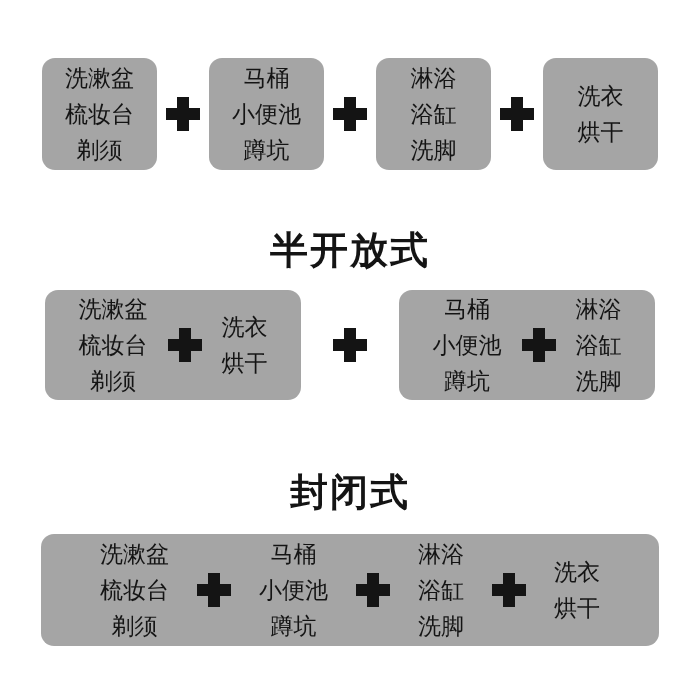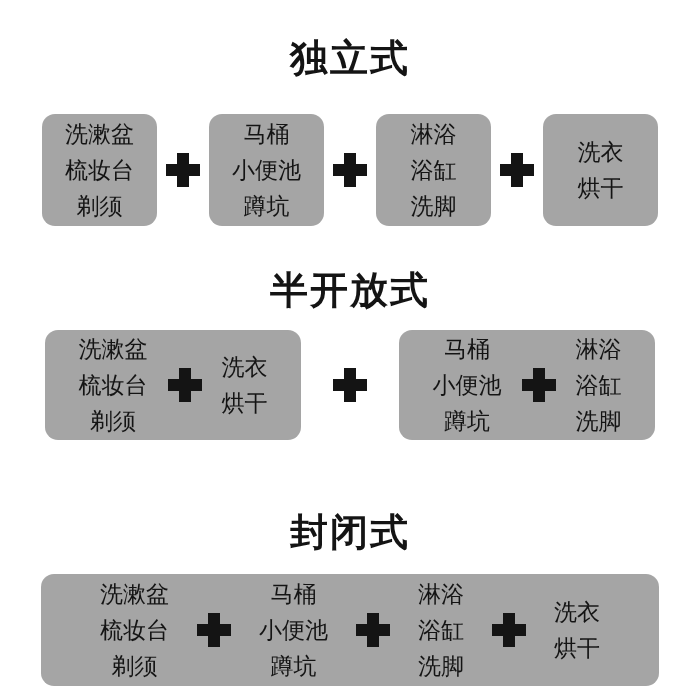--- a/index.html
+++ b/index.html
@@ -23,21 +23,21 @@
     color: #141414;
   }
   .row {
     display: flex;
     align-items: center;
     justify-content: center;
   }
   .row-1 { margin-top: 28px; gap: 9px; }
   .row-2 { margin-top: 12px; gap: 32px; }
   .row-3 { margin-top: 14px; }
-  .title-2 { margin-top: 36px; }
+  .title-2 { margin-top: 52px; }
   .title-3 { margin-top: 64px; }
   .box {
     background: #a5a5a5;
     border-radius: 13px;
     display: flex;
     align-items: center;
     justify-content: center;
     box-sizing: border-box;
   }
   .box-sm { width: 115px; height: 112px; }
@@ -64,21 +64,20 @@
   }
   .plus::before { left: 0; right: 0; top: 50%; height: 12px; margin-top: -6px; }
   .plus::after  { top: 0; bottom: 0; left: 50%; width: 12px; margin-left: -6px; }
 </style>
 </head>
 <body>
 
 <div class="canvas">
 
   <div>
-    <div class="section-title">独立式</div>
     <div class="row row-1">
       <div class="box box-sm">
         <div class="group">
           <div class="line">洗漱盆</div>
           <div class="line">梳妆台</div>
           <div class="line">剃须</div>
         </div>
       </div>
       <div class="plus"></div>
       <div class="box box-sm">

